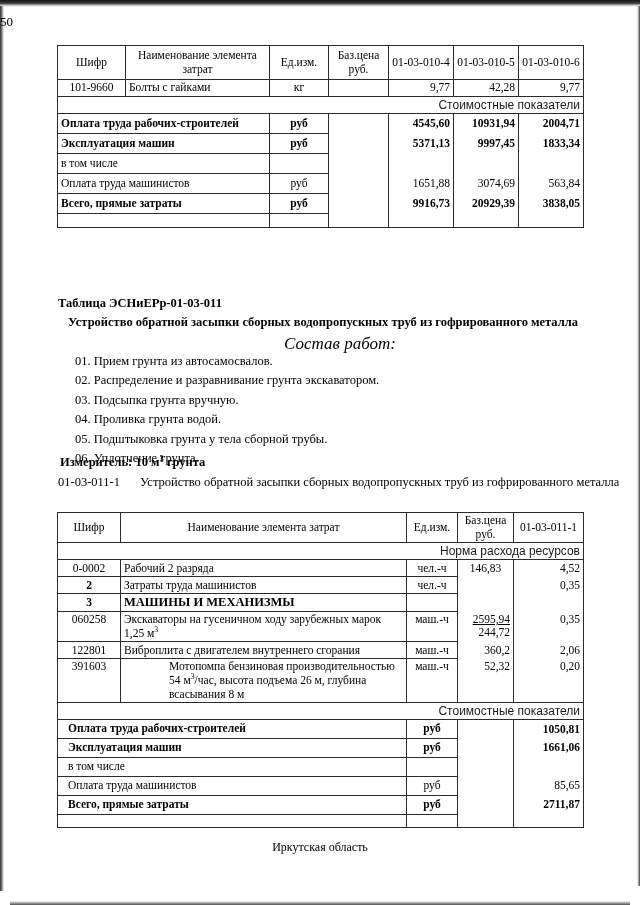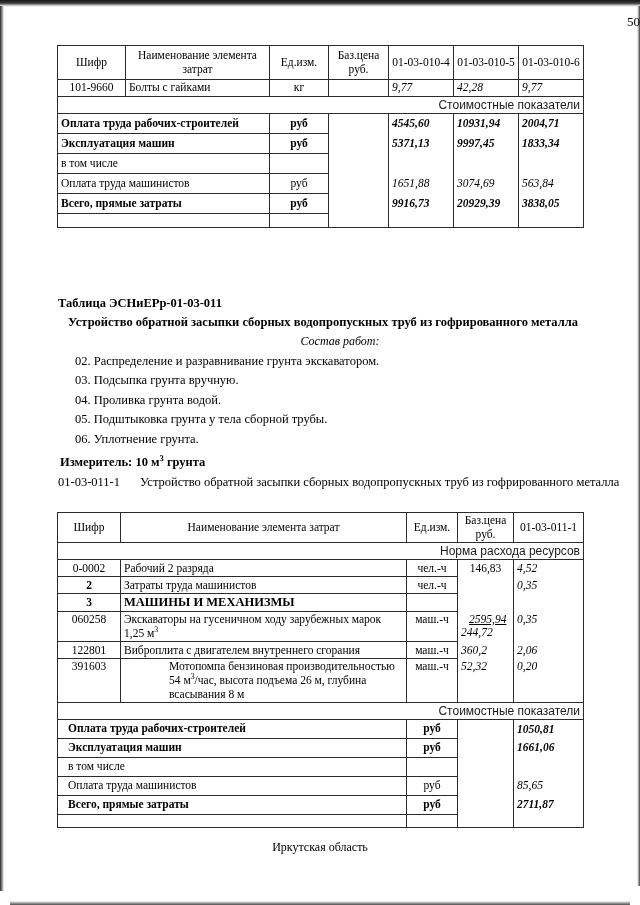--- a/index.html
+++ b/index.html
@@ -41,39 +41,39 @@
     width: 620px; height: 4px;
     background: linear-gradient(to top, #2e2e2e 0%, #9a9a9a 55%, #ffffff 100%);
     opacity: .85;
   }
 
   .page-number {
     position: absolute;
     top: 14px;
     left: 0;
     width: 640px;
-    text-align: right;
+    text-align: left;
     font-size: 13px;
   }
 
   
   table.doc-table {
     position: absolute;
     border-collapse: collapse;
     font-size: 11.5px;
     table-layout: fixed;
   }
   table.doc-table td {
     border: 1px solid #2b2b2b;
     padding: 1px 3px;
     vertical-align: middle;
     line-height: 1.18;
   }
   .c { text-align: center; font-family: Liberation Serif, serif; }
-  .r { text-align: left; font-style: italic; }
+  .r { text-align: right; }
   .l { text-align: left; }
   .b { font-weight: bold; }
   .noright { border-right: none !important; }
   .notop   { border-top: none !important; }
   .nobot   { border-bottom: none !important; }
 
   .section-label {
     font-family: "Liberation Sans", "DejaVu Sans", sans-serif;
     font-size: 12px;
     text-align: right;
@@ -89,21 +89,21 @@
     font-size: 12.5px;
     padding-left: 58px;
   }
   .tbl-subtitle {
     font-weight: bold;
     font-size: 12.5px;
     padding-left: 68px;
   }
   .sostav {
     font-style: italic;
-    font-size: 12px;
+    font-size: 17px;
     text-align: center;
     padding-left: 40px;
   }
   .work-item {
     font-size: 12.5px;
     padding-left: 75px;
     line-height: 1.55;
   }
   .izmeritel {
     font-weight: bold;
@@ -230,20 +230,21 @@
     <div class="tbl-title">Таблица  ЭСНиЕРр-01-03-011</div>
   </div>
   <div class="text-block" style="top:315px;">
     <div class="tbl-subtitle">Устройство обратной засыпки сборных водопропускных труб из гофрированного металла</div>
   </div>
   <div class="text-block" style="top:334px;">
     <div class="sostav">Состав работ:</div>
   </div>
 
   <div class="text-block" style="top:352px;">
+    <div class="work-item">01. Прием грунта из автосамосвалов.</div>
     <div class="work-item">02. Распределение и разравнивание грунта экскаватором.</div>
     <div class="work-item">03. Подсыпка грунта вручную.</div>
     <div class="work-item">04. Проливка грунта водой.</div>
     <div class="work-item">05. Подштыковка грунта у тела сборной трубы.</div>
     <div class="work-item">06. Уплотнение грунта.</div>
   </div>
 
   <div class="text-block" style="top:455px;">
     <div class="izmeritel">
       <span>Измеритель: 10 м</span><sup>3</sup><span> грунта</span>

